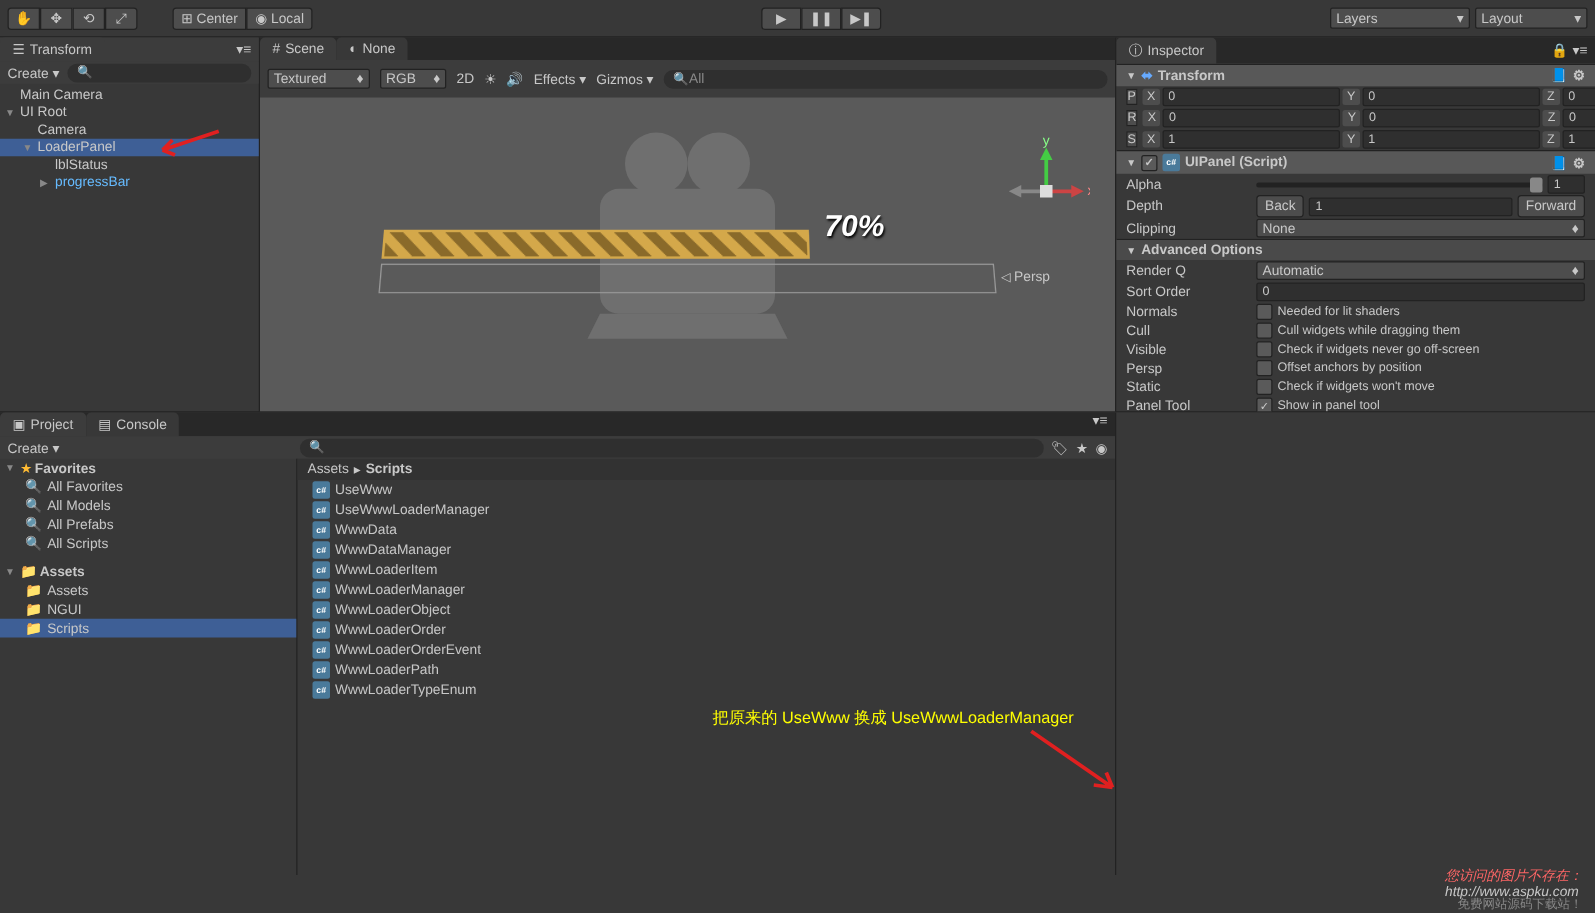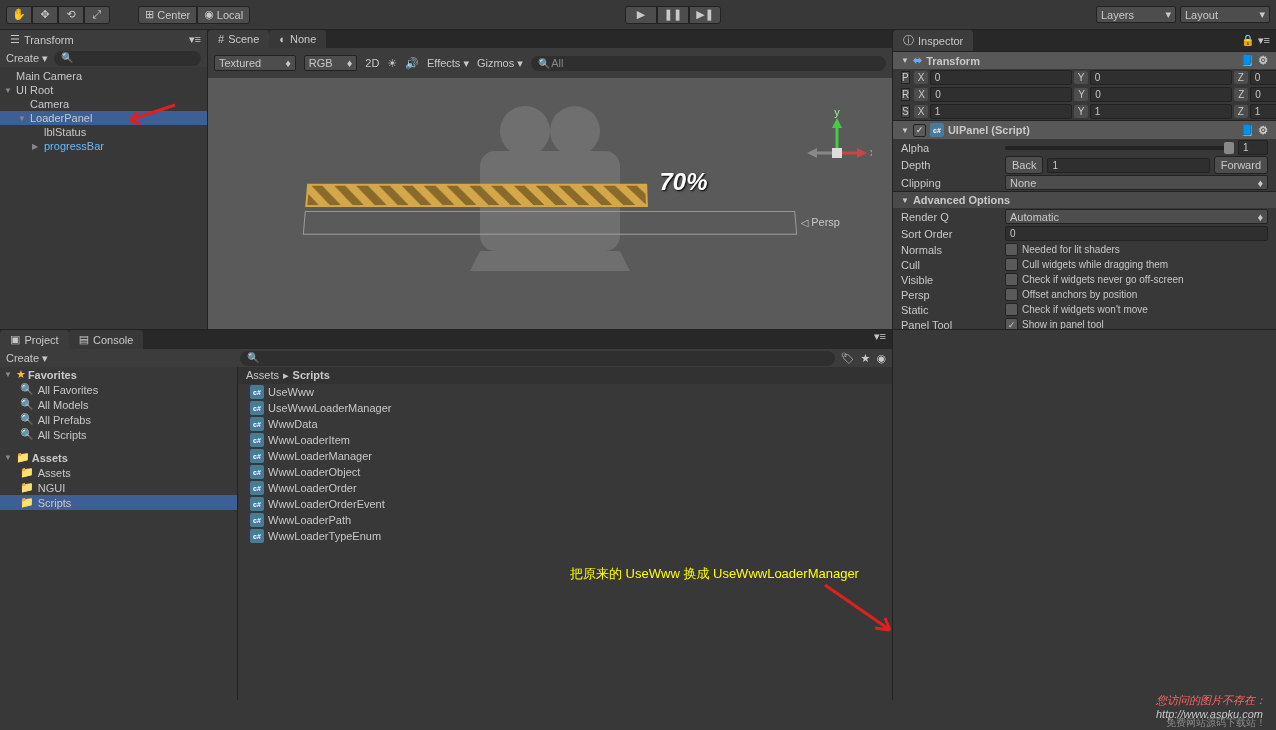--- a/index.html
+++ b/index.html
@@ -93,21 +93,21 @@
         <span>▶</span>
       </div>
     <div class="btn" style="width:32px;justify-content:center">
         <span>❚❚</span>
       </div>
     <div class="btn" style="width:32px;justify-content:center">
         <span>▶❚</span>
       </div>
   </div>
   <div class="spacer"></div>
-  <div class="dd" style="width:80px">
+  <div class="dd" style="width:112px">
       <span>Layers</span>
       <span style="margin-left:auto">▾</span>
     </div>
   <div class="dd" style="width:90px">
       <span>Layout</span>
       <span style="margin-left:auto">▾</span>
     </div>
 </div>
 
 <div class="main-area">
@@ -445,20 +445,24 @@
             <div class="file-item">
               <span class="cs-icon">c#</span>
               <span>UseWwwLoaderManager</span>
             </div>
             <div class="file-item">
               <span class="cs-icon">c#</span>
               <span>WwwData</span>
             </div>
             <div class="file-item">
               <span class="cs-icon">c#</span>
+              <span>WwwDataManager</span>
+            </div>
+            <div class="file-item">
+              <span class="cs-icon">c#</span>
               <span>WwwLoaderItem</span>
             </div>
             <div class="file-item">
               <span class="cs-icon">c#</span>
               <span>WwwLoaderManager</span>
             </div>
             <div class="file-item">
               <span class="cs-icon">c#</span>
               <span>WwwLoaderObject</span>
             </div>

